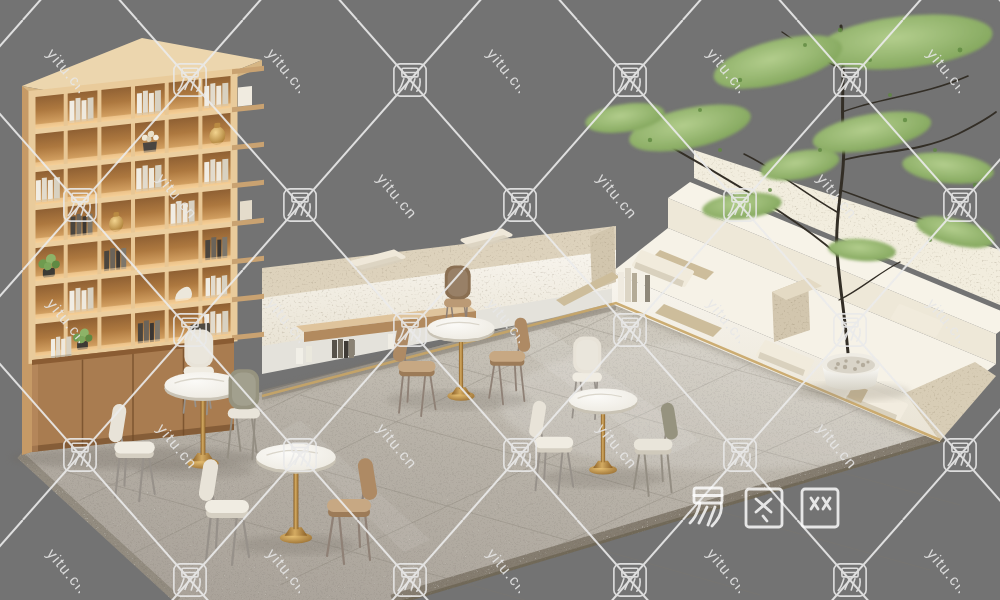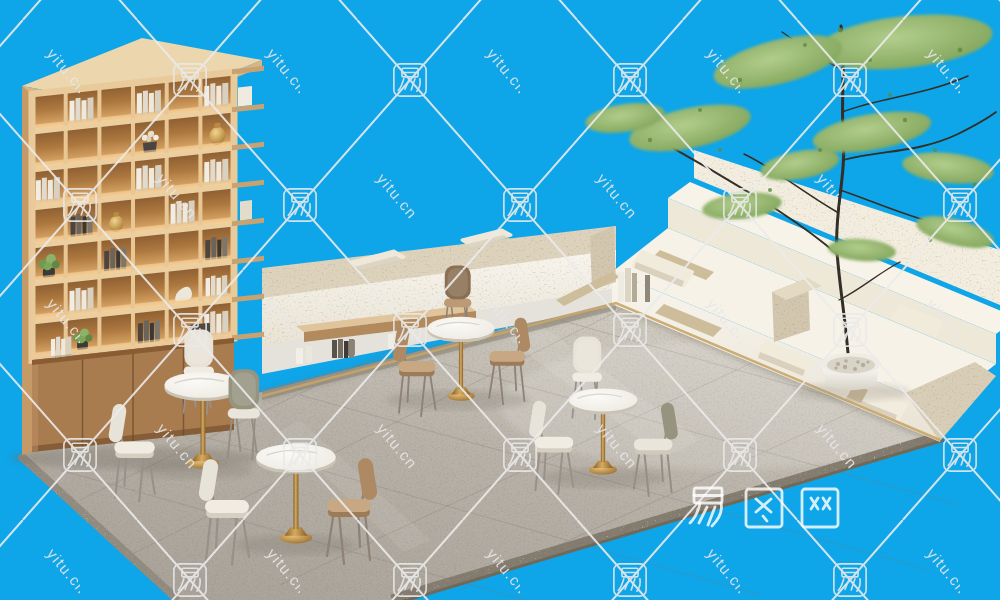--- a/index.html
+++ b/index.html
@@ -1,16 +1,16 @@
 <!DOCTYPE html>
 <html><head>
 <meta charset="utf-8">
 <style>
   html,body{margin:0;padding:0;background:#ffffff;}
-  .stage{position:relative;width:1000px;height:600px;background:#0ea5e9;overflow:hidden;
+  .stage{position:relative;width:1000px;height:600px;background:#737373;overflow:hidden;
          font-family:"Liberation Sans", sans-serif;}
   svg text{font-family:"Liberation Sans", sans-serif;}
   .chair-white{--back:#e8e3d8;--seat:#f0ece2;--seatShade:#d5cfc2;--leg:#97918a;}
   .chair-tan{--back:#ae8a64;--seat:#c7a883;--seatShade:#9c7b58;--leg:#8f8176;}
   .chair-tandark{--back:#8a6f52;--seat:#bb9a75;--seatShade:#8c6c4c;--leg:#8f8176;}
   .chair-olive{--back:#96937f;--seat:#e9e5da;--seatShade:#cfc9bb;--leg:#948e83;}
 </style>
 </head>
 <body>
 

